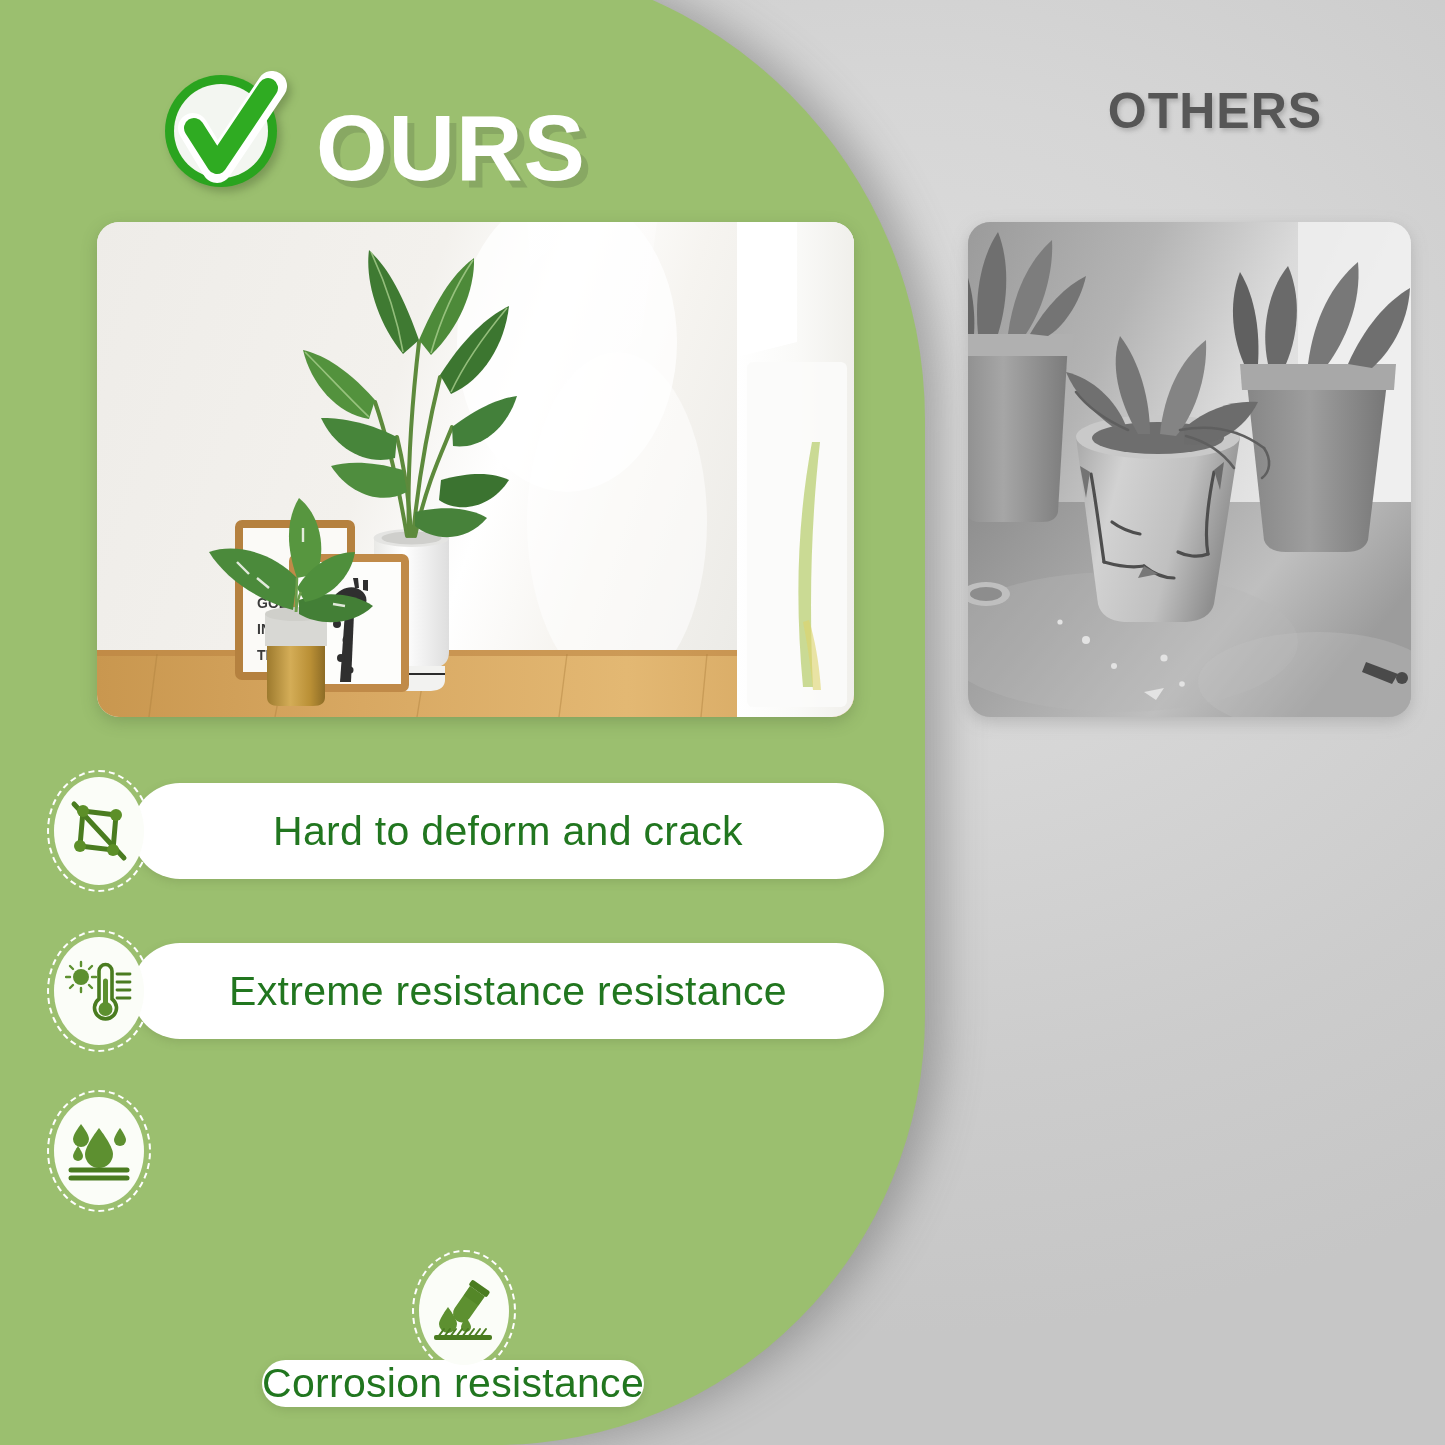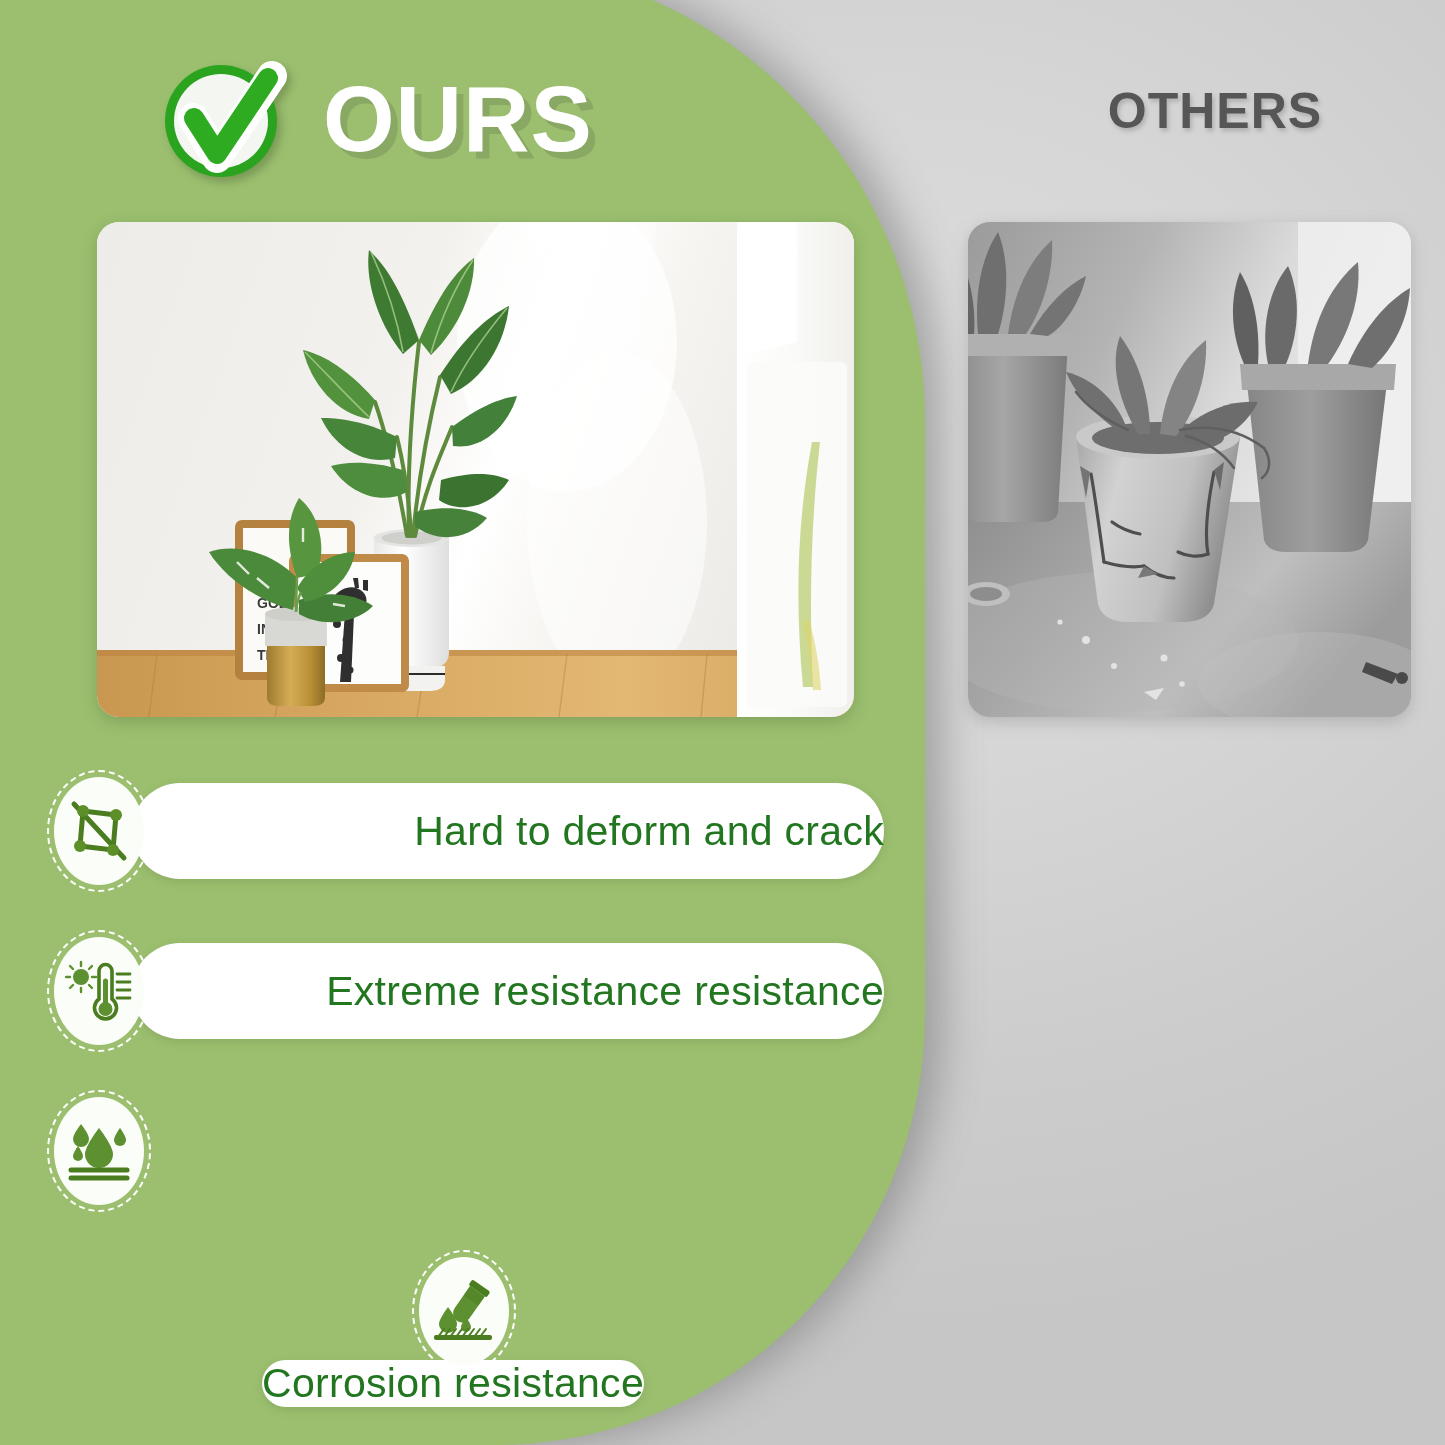--- a/index.html
+++ b/index.html
@@ -35,22 +35,22 @@
     border-bottom-right-radius: 430px;
     box-shadow: 18px 0 40px rgba(90,90,90,0.42);
   }
 
   
   .ours-header {
     position: absolute;
     left: 160px;
     top: 44px;
     display: flex;
-    align-items: center;
-    gap: 33px;
+    align-items: flex-end;
+    gap: 26px;
     height: 150px;
   }
   .check-badge {
     position: relative;
     width: 130px;
     height: 130px;
     flex: 0 0 130px;
     filter: drop-shadow(4px 5px 4px rgba(60,80,40,0.35));
   }
   .ours-title {
@@ -151,21 +151,21 @@
 
   .pill {
     position: relative;
     margin-left: -22px;
     flex: 1 1 auto;
     height: 96px;
     background: #ffffff;
     border-radius: 48px;
     display: flex;
     align-items: center;
-    justify-content: flex-end;
+    justify-content: center;
     box-shadow: 0 3px 9px rgba(90,110,60,0.22);
   }
   .pill-text {
     font-size: 41px;
     color: #21761f;
     white-space: nowrap;
     letter-spacing: 0.3px;
   }
 
   

